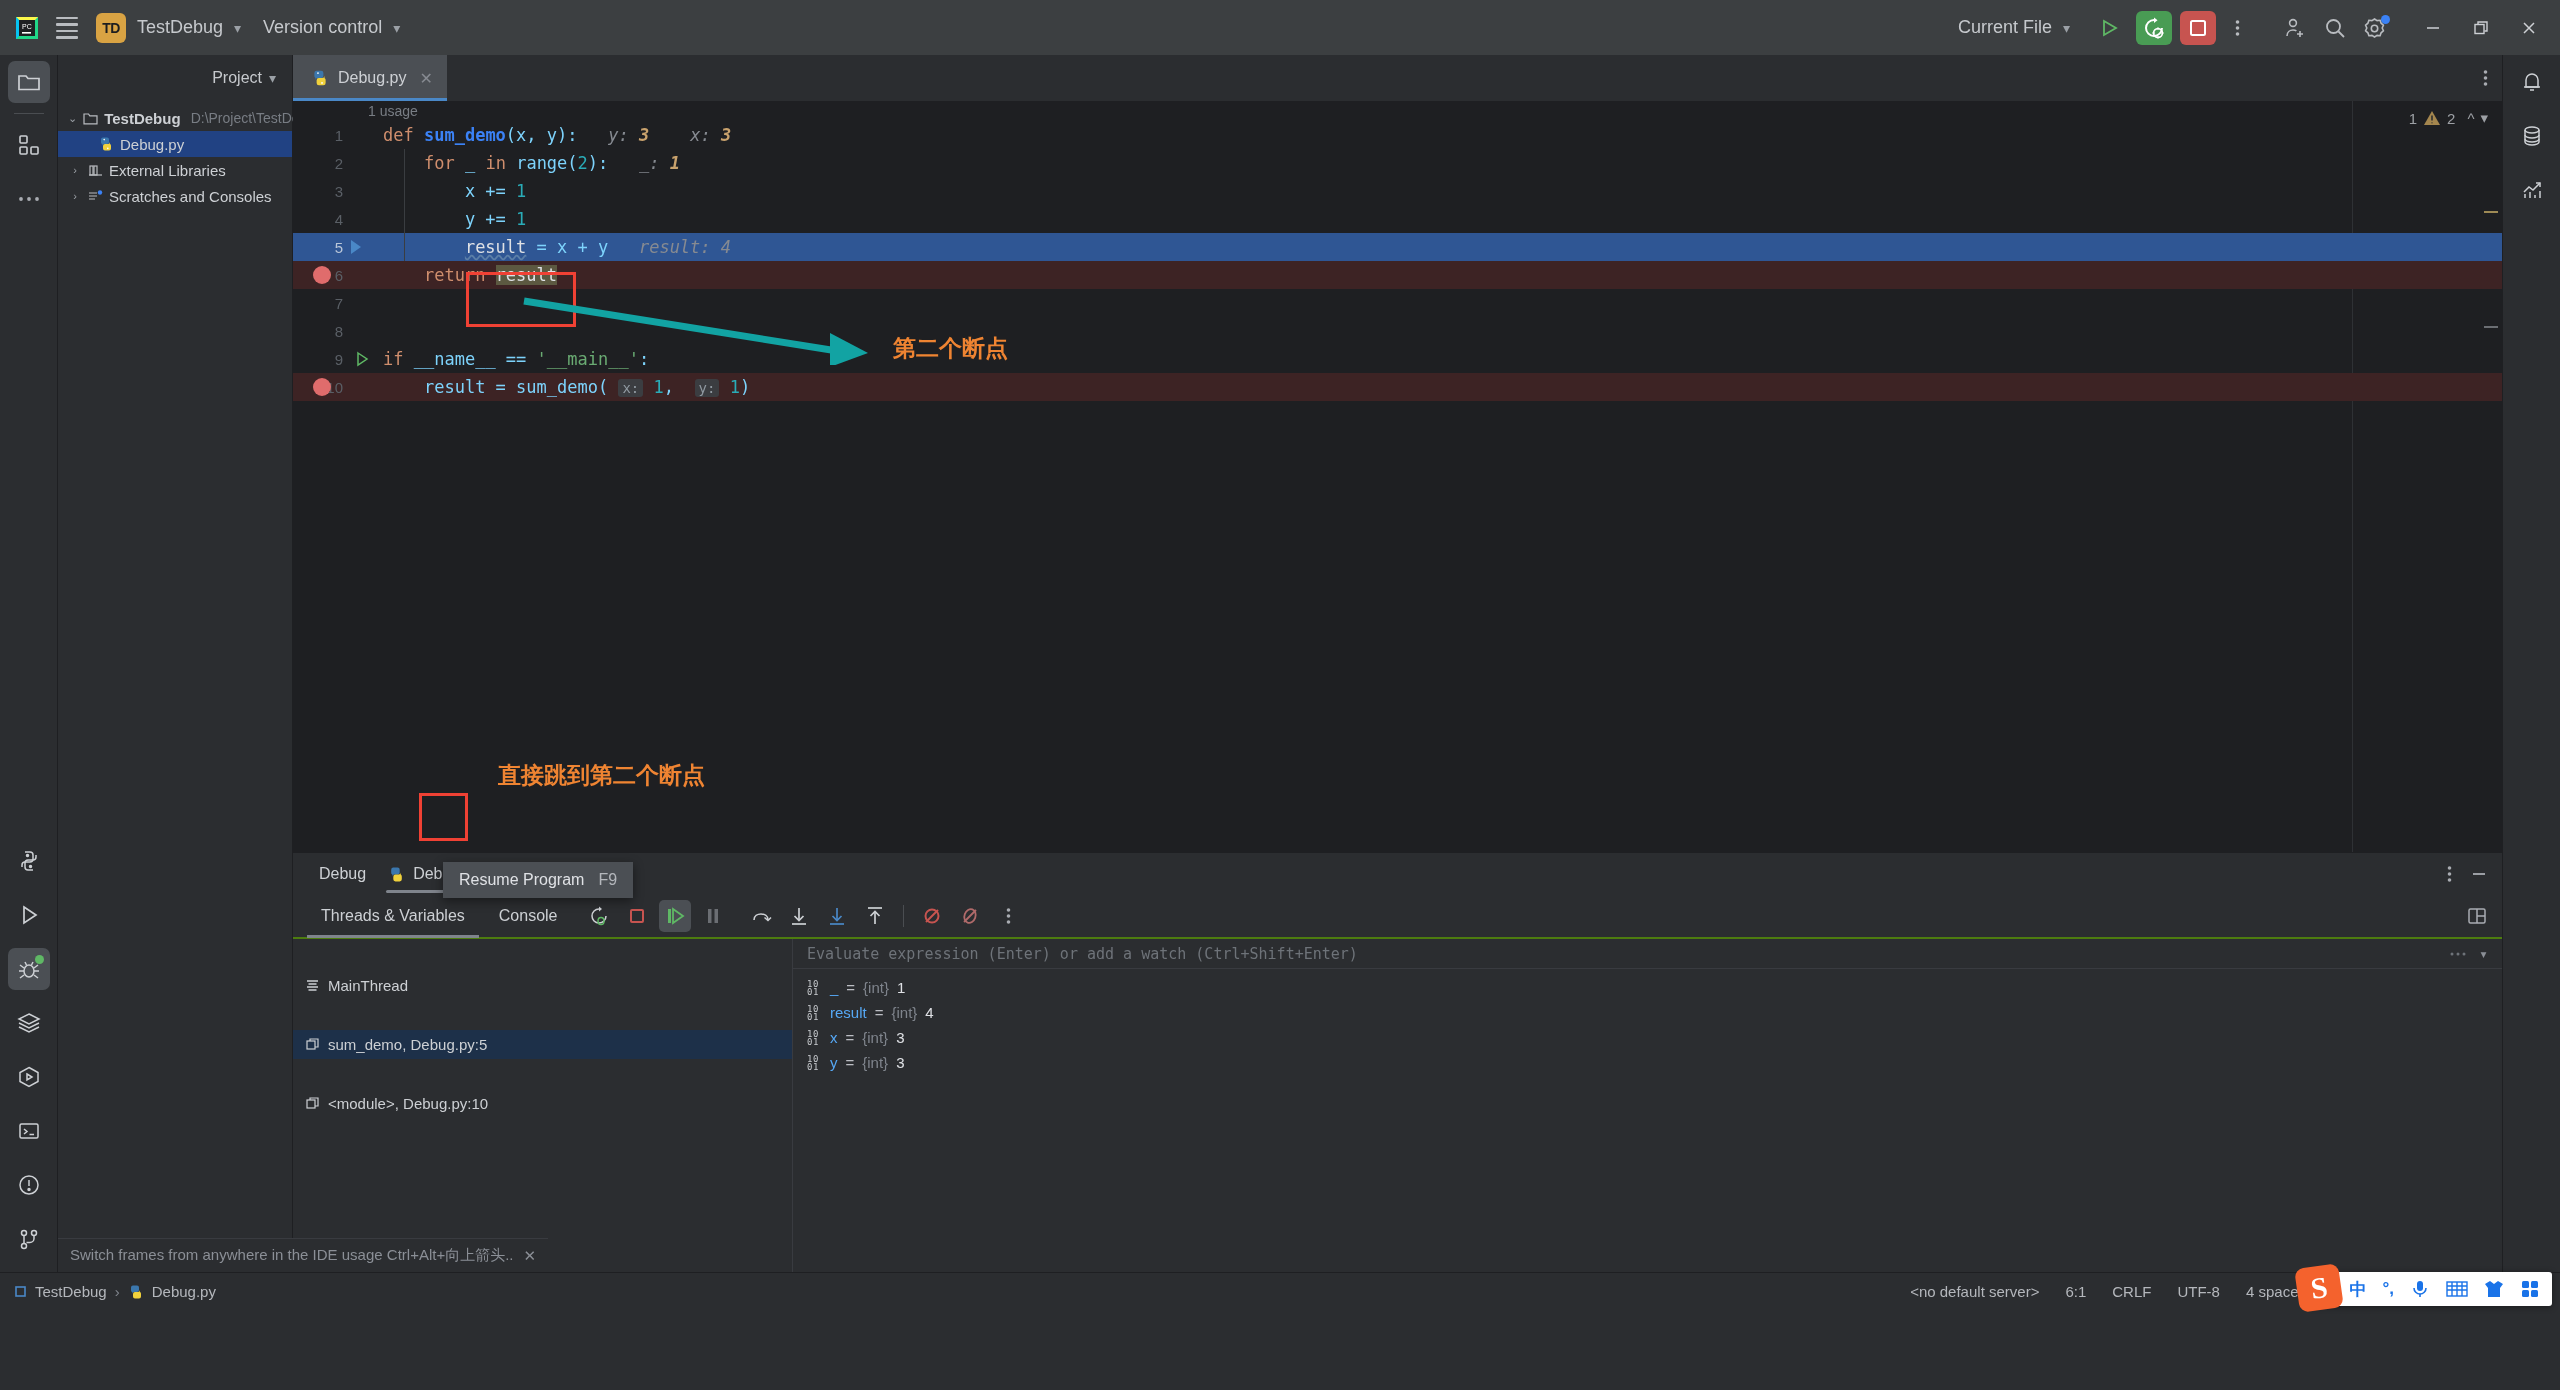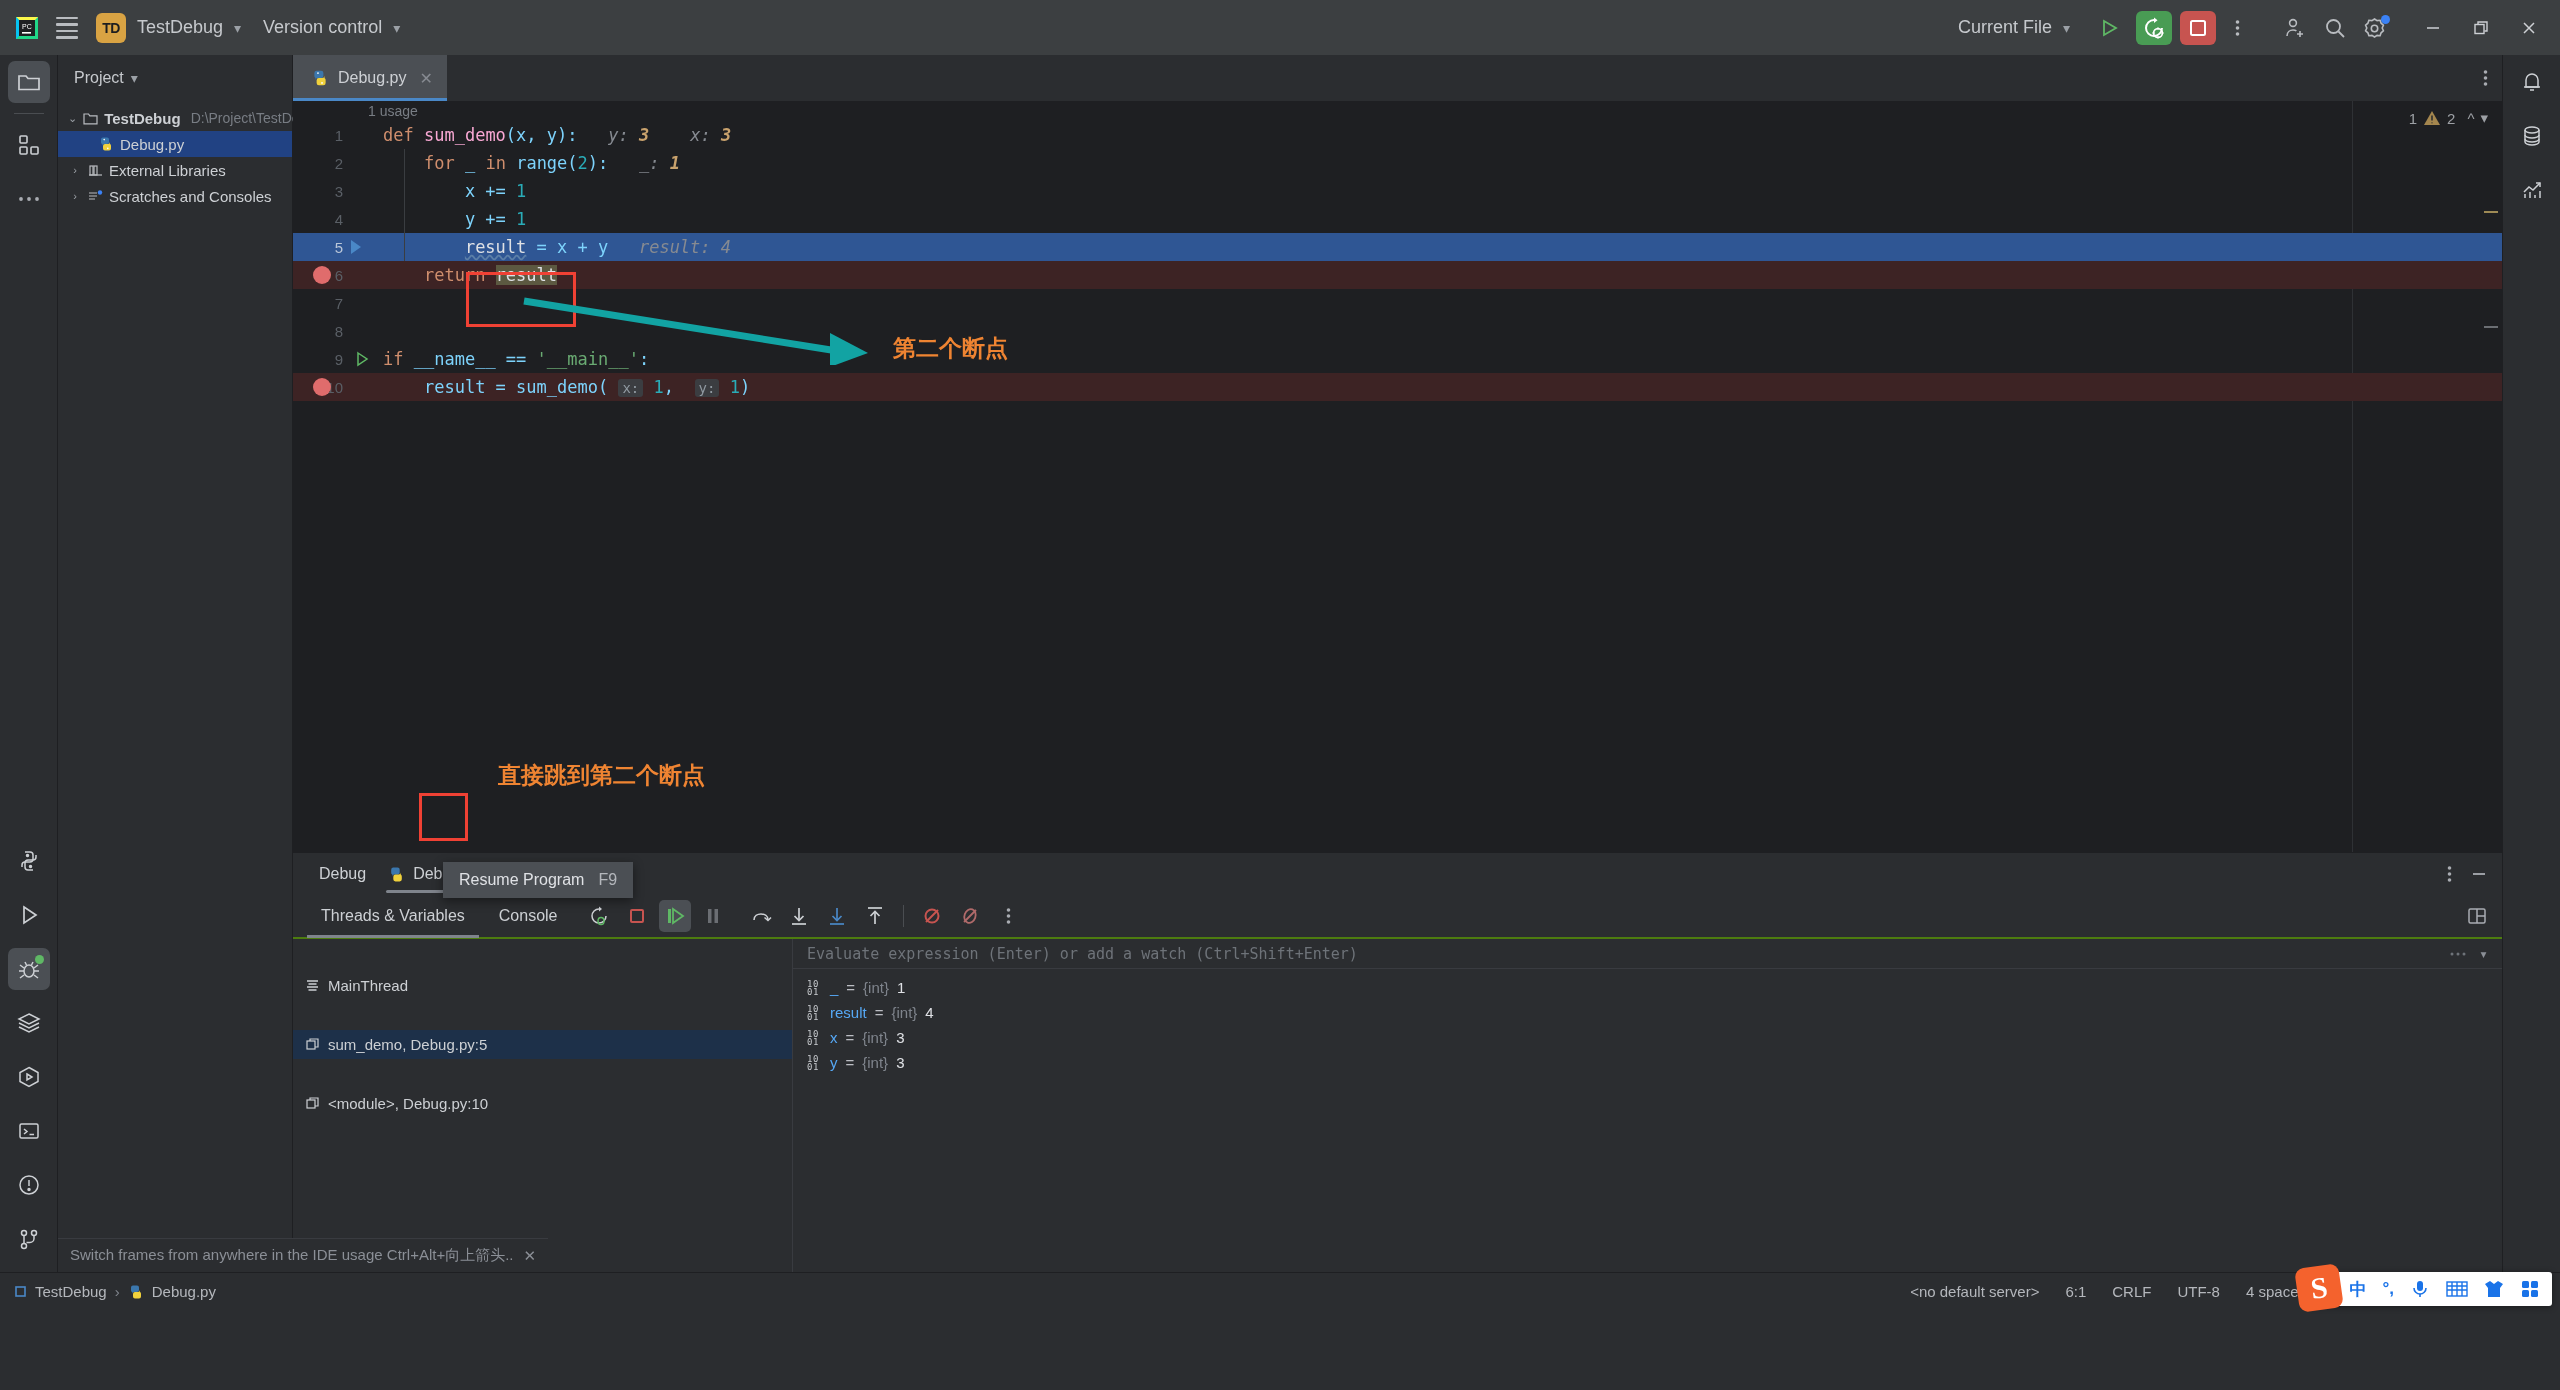--- a/index.html
+++ b/index.html
@@ -60,21 +60,21 @@
     border-radius: 50%; background: #5fb865;
   }
 
   
   .project-panel {
     width: 235px; flex: 0 0 235px; background: #2b2d30;
     display:flex; flex-direction: column; border-right: 1px solid #1e1f22;
   }
   .panel-head {
     height: 46px; display:flex; align-items:center; padding: 0 16px; gap: 7px;
-    font-size: 16px; color: #c6c9cd;
+    font-size: 16px; color: #c6c9cd; justify-content: flex-end;
   }
   .tree { padding: 4px 0; font-size: 15px; }
   .tree-row {
     display:flex; align-items:center; gap: 6px; height: 26px;
     padding-left: 10px; white-space: nowrap; color: #cdd0d4;
   }
   .tree-row.sel { background: #214283; }
   .tree-arrow { width: 14px; color: #9ba0a6; font-size: 11px; display:inline-block; text-align:center; }
   .tree-path { color: #787d84; font-size: 14px; margin-left: 4px; }
   .bold { font-weight: bold; }
@@ -125,21 +125,21 @@
     position:absolute; left: 58px; top: 50%; transform: translateY(-50%);
     width: 0; height: 0; border-top: 7px solid transparent;
     border-bottom: 7px solid transparent; border-left: 10px solid #4a88c7;
   }
   .indent-guide {
     position:absolute; left: 111px; top: 0; width: 1px; height: 100%; background: #3a3d41;
   }
 
   
   .kw { color: #cf8e6d; }
-  .fn { color: #f9a8d4; font-weight: 400; }
+  .fn { color: #3b82f6; font-weight: 700; }
   .num { color: #2aacb8; }
   .str { color: #6aab73; }
   .plain { color: #7dd3fc; }
   .hintv { color: #868a91; font-style: italic; }
   .hintn { color: #c9a26d; font-style: italic; font-weight: 600; }
   .param-hint {
     background: #3b3d41; color: #9099a1; border-radius: 3px;
     padding: 1px 4px; font-size: 14px; font-style: normal;
   }
   .sel-word { background: #5c5941; }

